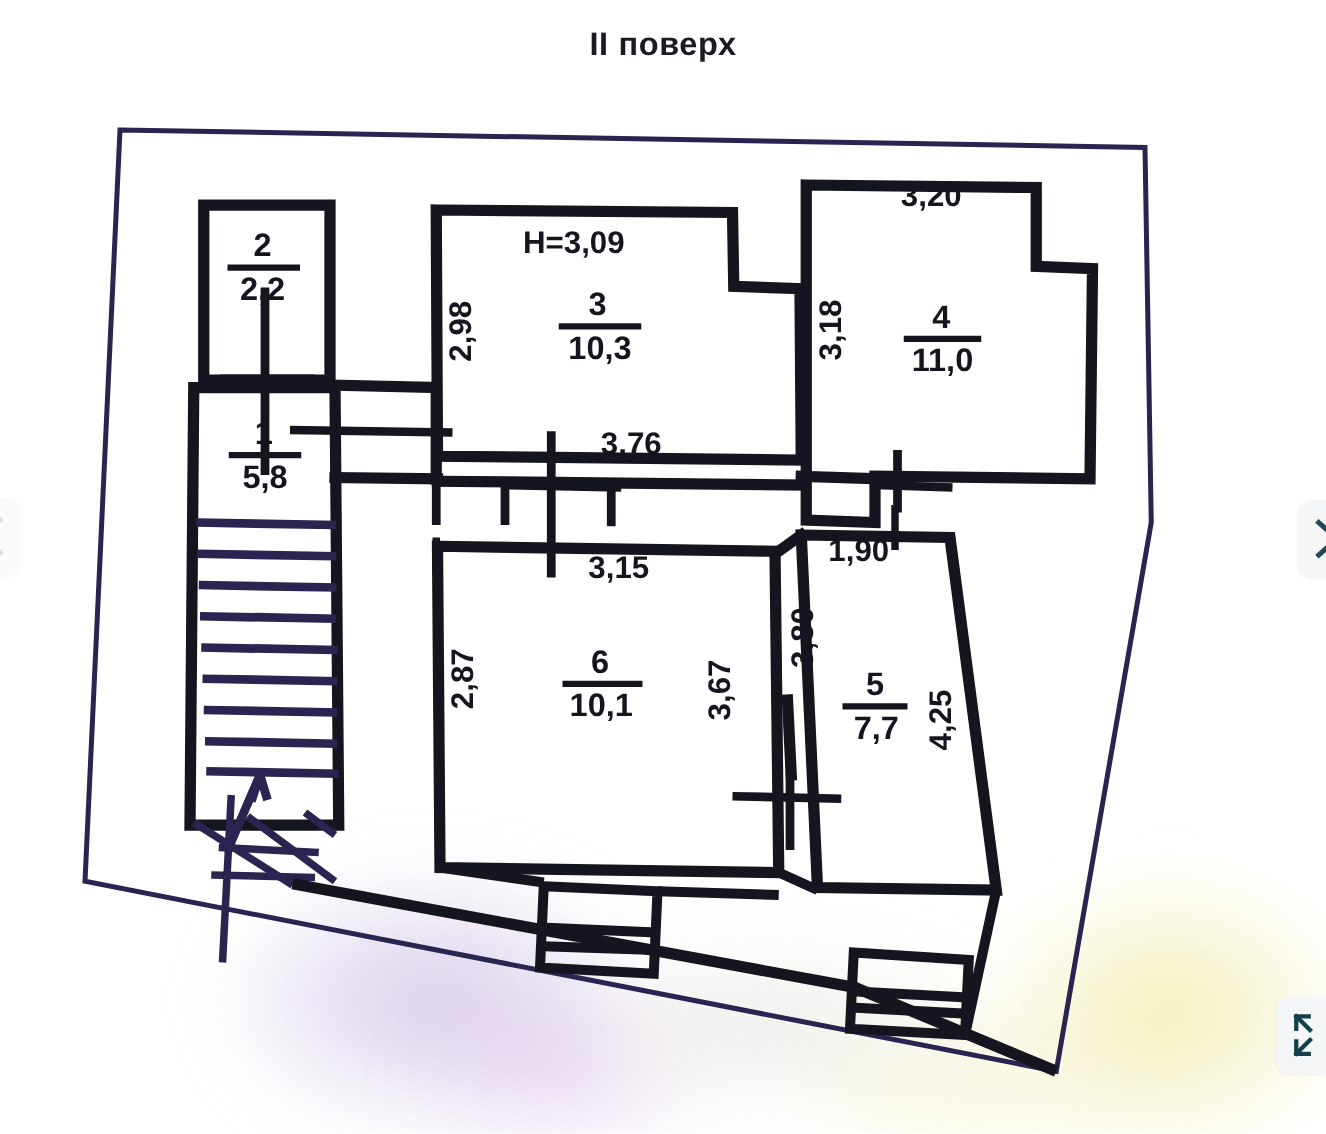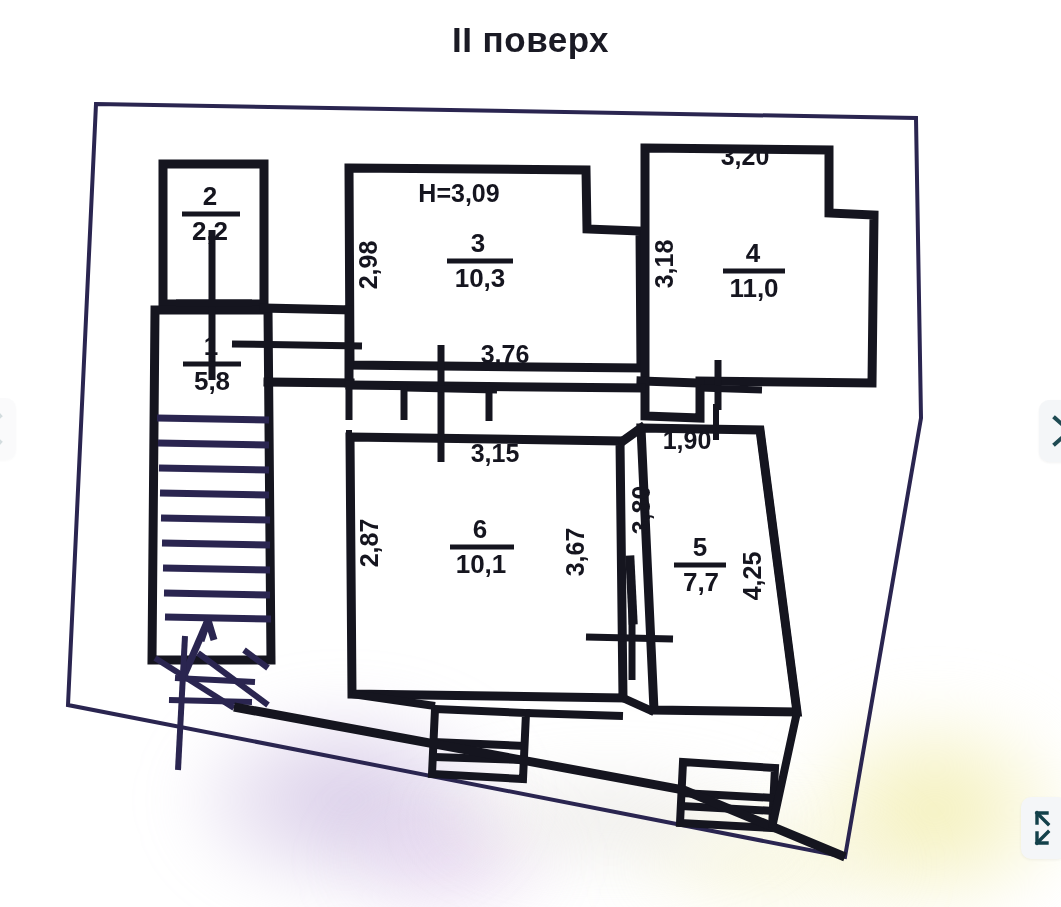--- a/index.html
+++ b/index.html
@@ -46,21 +46,21 @@
     left: 420px; top: 760px;
     width: 380px; height: 120px;
     background: radial-gradient(ellipse at center, rgba(215,212,205,0.45) 0%, rgba(255,255,255,0) 75%);
   }
 
   #plan-title {
     position: absolute;
     left: 0; top: 20px;
     width: 1061px;
     text-align: center;
-    font-size: 35px;
+    font-size: 26px;
     font-weight: 700;
     color: #1a1a24;
     letter-spacing: 0.5px;
   }
 
   #plan-svg {
     position: absolute;
     left: 0; top: 0;
   }
 

